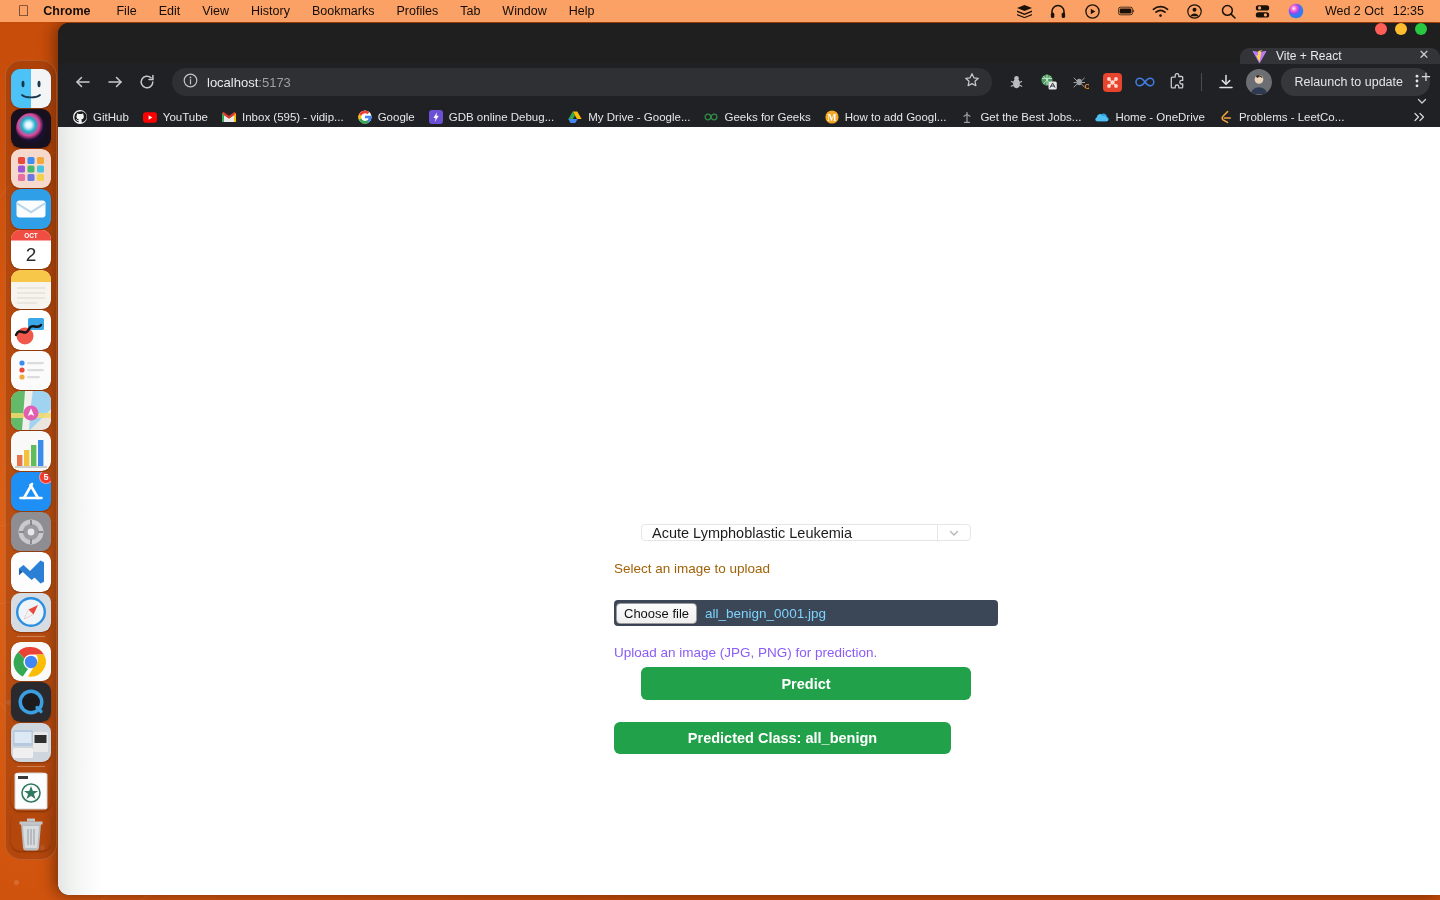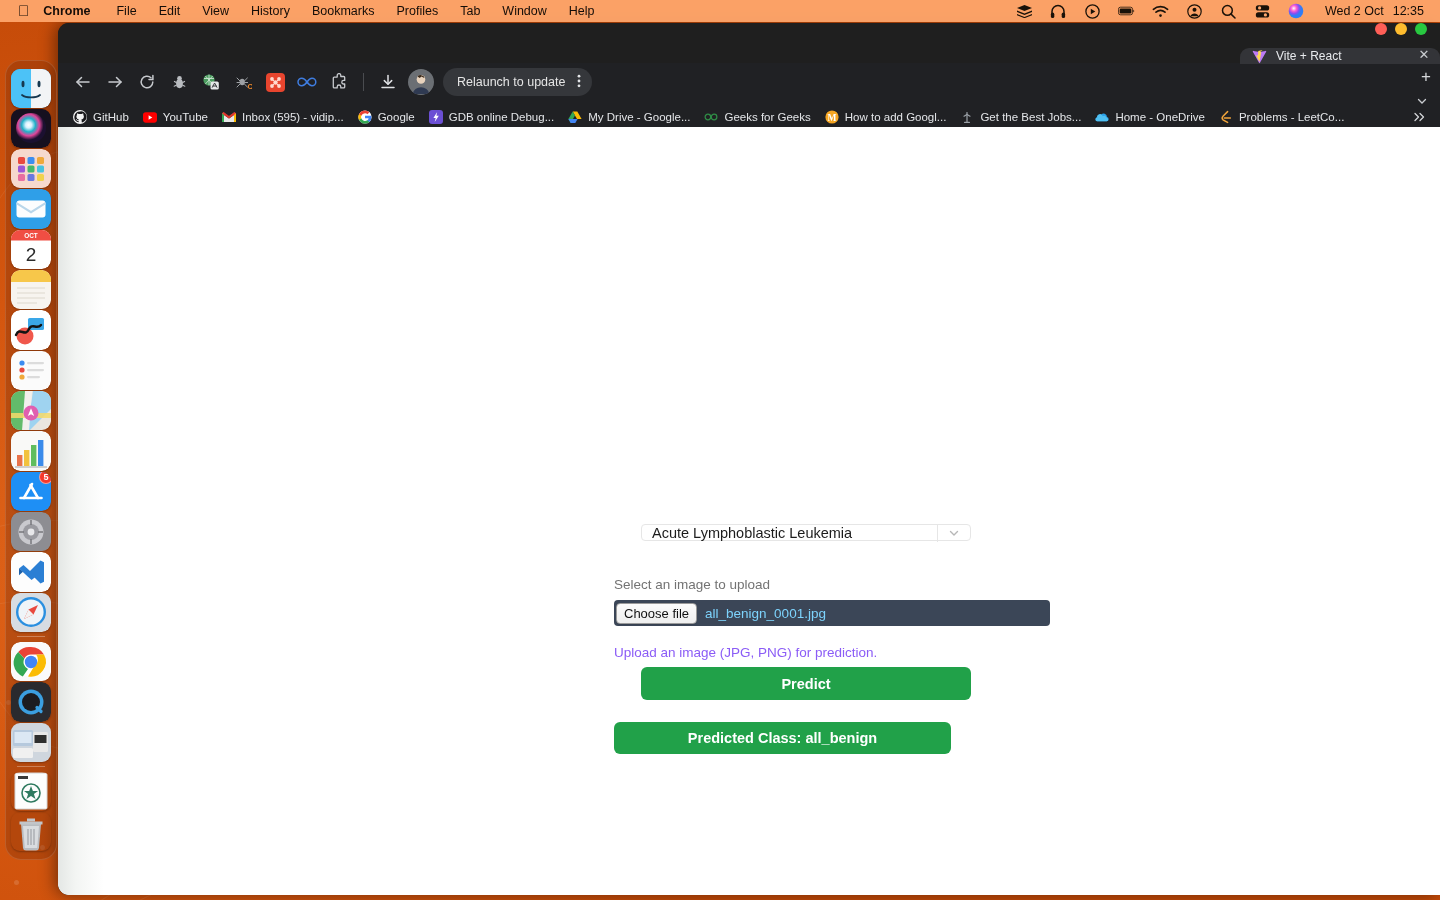--- a/index.html
+++ b/index.html
@@ -259,28 +259,28 @@
     font-size: 14.5px; color: #1c1c1c;
   }
   .select-wrap .sel-value { padding-left: 10px; flex: 1; }
   .select-sep { width: 1px; height: 18px; background: #e6e6e6; }
   .select-arrow {
     width: 32px; display: flex; align-items: center; justify-content: center;
     color: #b7b7b7;
   }
   .upload-label {
     position: absolute;
-    left: 556px; top: 450px;
+    left: 556px; top: 434px;
     font-size: 13.5px;
-    color: #737373;
+    color: #a16207;
   }
   .file-input {
     position: absolute;
     left: 556px; top: 473px;
-    width: 436px; height: 26px;
+    width: 384px; height: 26px;
     background: #3b4657;
     border-radius: 4px;
     display: flex; align-items: center;
     padding-left: 2px;
     overflow: hidden;
   }
   .file-btn {
     height: 21px;
     background: linear-gradient(#fcfcfc, #efefef);
     border: 1px solid #9a9a9a;
@@ -696,20 +696,35 @@
           <path d="M10.5 4.5 15 9l-4.5 4.5"></path>
         </svg>
     </div>
     <div class="tb-btn">
       <svg width="18" height="18" viewBox="0 0 18 18" fill="none" stroke="#c7cace" stroke-width="1.5" stroke-linecap="round">
         <path d="M14.8 9a5.8 5.8 0 1 1-1.8-4.2"></path>
           <path d="M14.9 2.6v3.9h-3.9"></path>
         </svg>
     </div>
 
+    <div id="omnibox">
+      <span>
+        <svg width="15" height="15" viewBox="0 0 15 15" fill="none" stroke="#c0c3c7" stroke-width="1.2">
+          <circle cx="7.5" cy="7.5" r="6.3"></circle>
+            <path d="M7.5 6.7v4.2" stroke-linecap="round"></path>
+          <circle cx="7.5" cy="4.4" r="0.85" fill="#c0c3c7" stroke="none"></circle>
+          </svg>
+      </span>
+      <span class="url"><span>localhost</span><span class="port">:5173</span></span>
+      <span>
+        <svg width="16" height="16" viewBox="0 0 16 16" fill="none" stroke="#c7cace" stroke-width="1.2" stroke-linejoin="round">
+          <path d="M8 1.7 9.9 5.8l4.4.5-3.3 3 .9 4.4L8 11.6 4.1 13.7l.9-4.4-3.3-3 4.4-.5z"></path>
+          </svg>
+      </span>
+    </div>
 
     <div class="tb-btn">
       <svg width="17" height="17" viewBox="0 0 17 17" fill="#b9bcc0">
         <ellipse cx="8.5" cy="9.6" rx="3.4" ry="4.6"></ellipse>
         <circle cx="8.5" cy="4.2" r="2.3"></circle>
         <g stroke="#b9bcc0" stroke-width="1.1" stroke-linecap="round">
           <path d="M3.4 7.4 5.3 8.4"></path>
             <path d="M13.6 7.4 11.7 8.4"></path>
           <path d="M3.2 12.2 5.2 11.3"></path>
             <path d="M13.8 12.2 11.8 11.3"></path>

